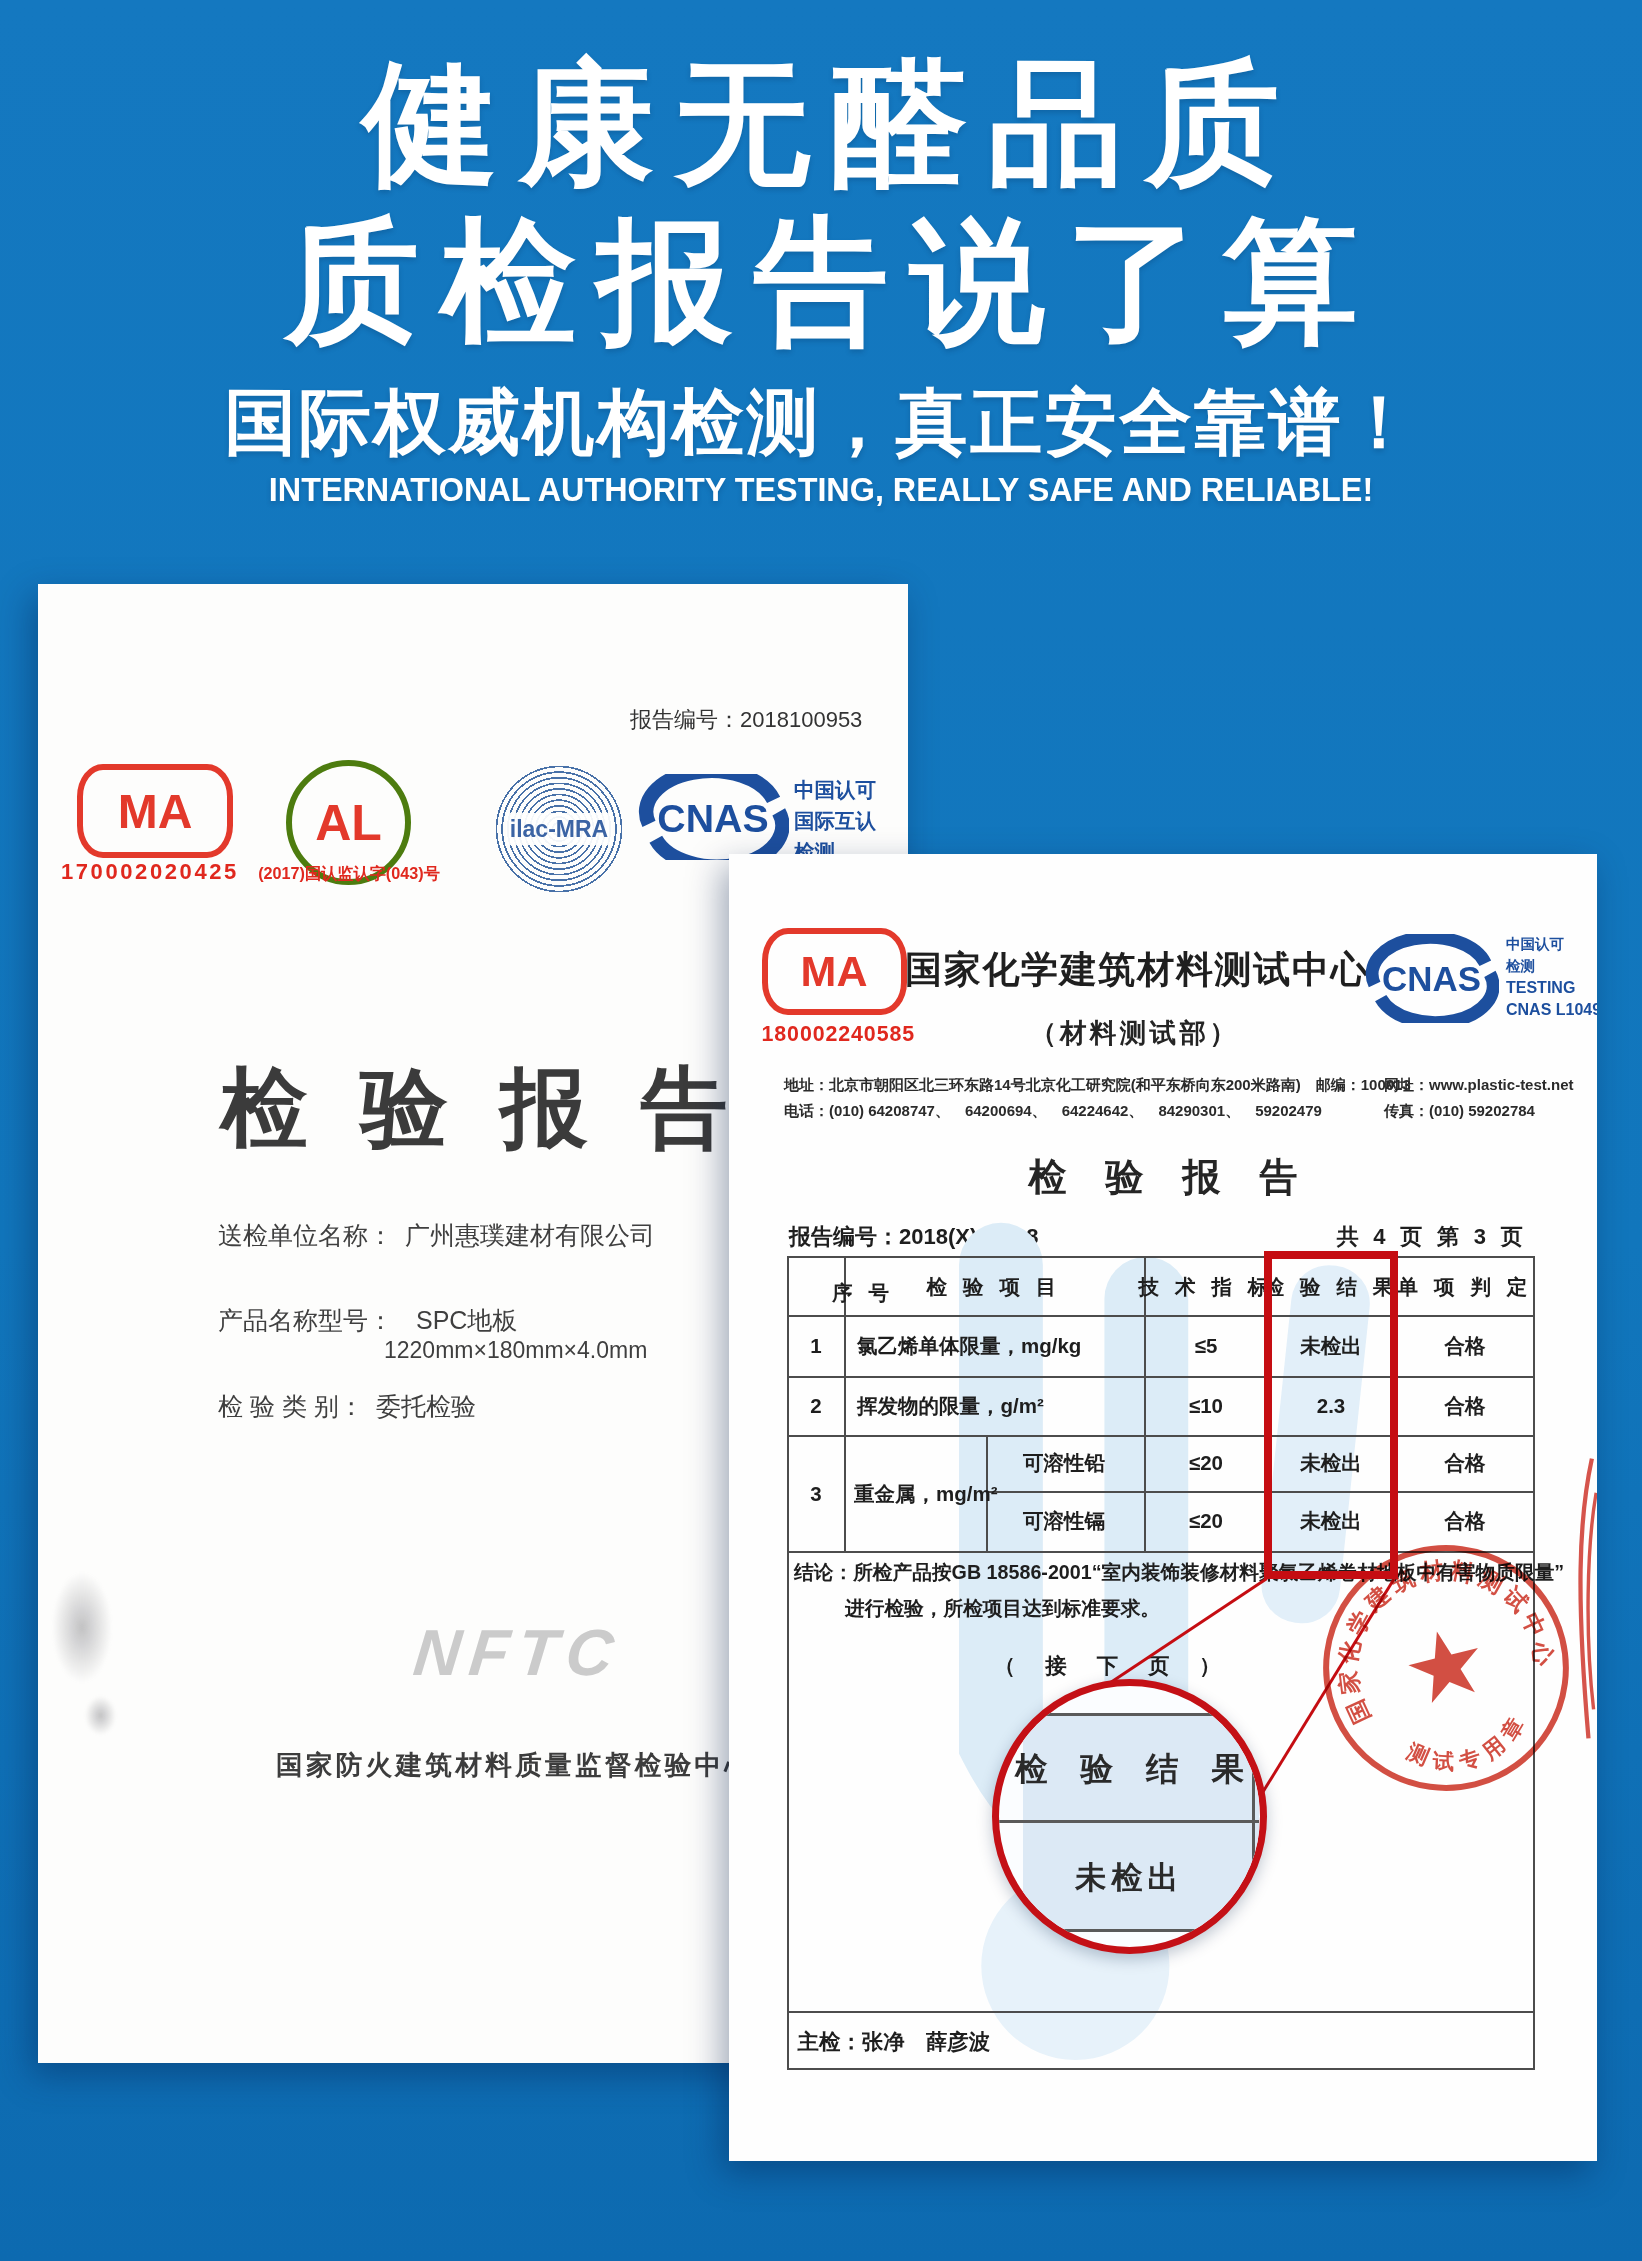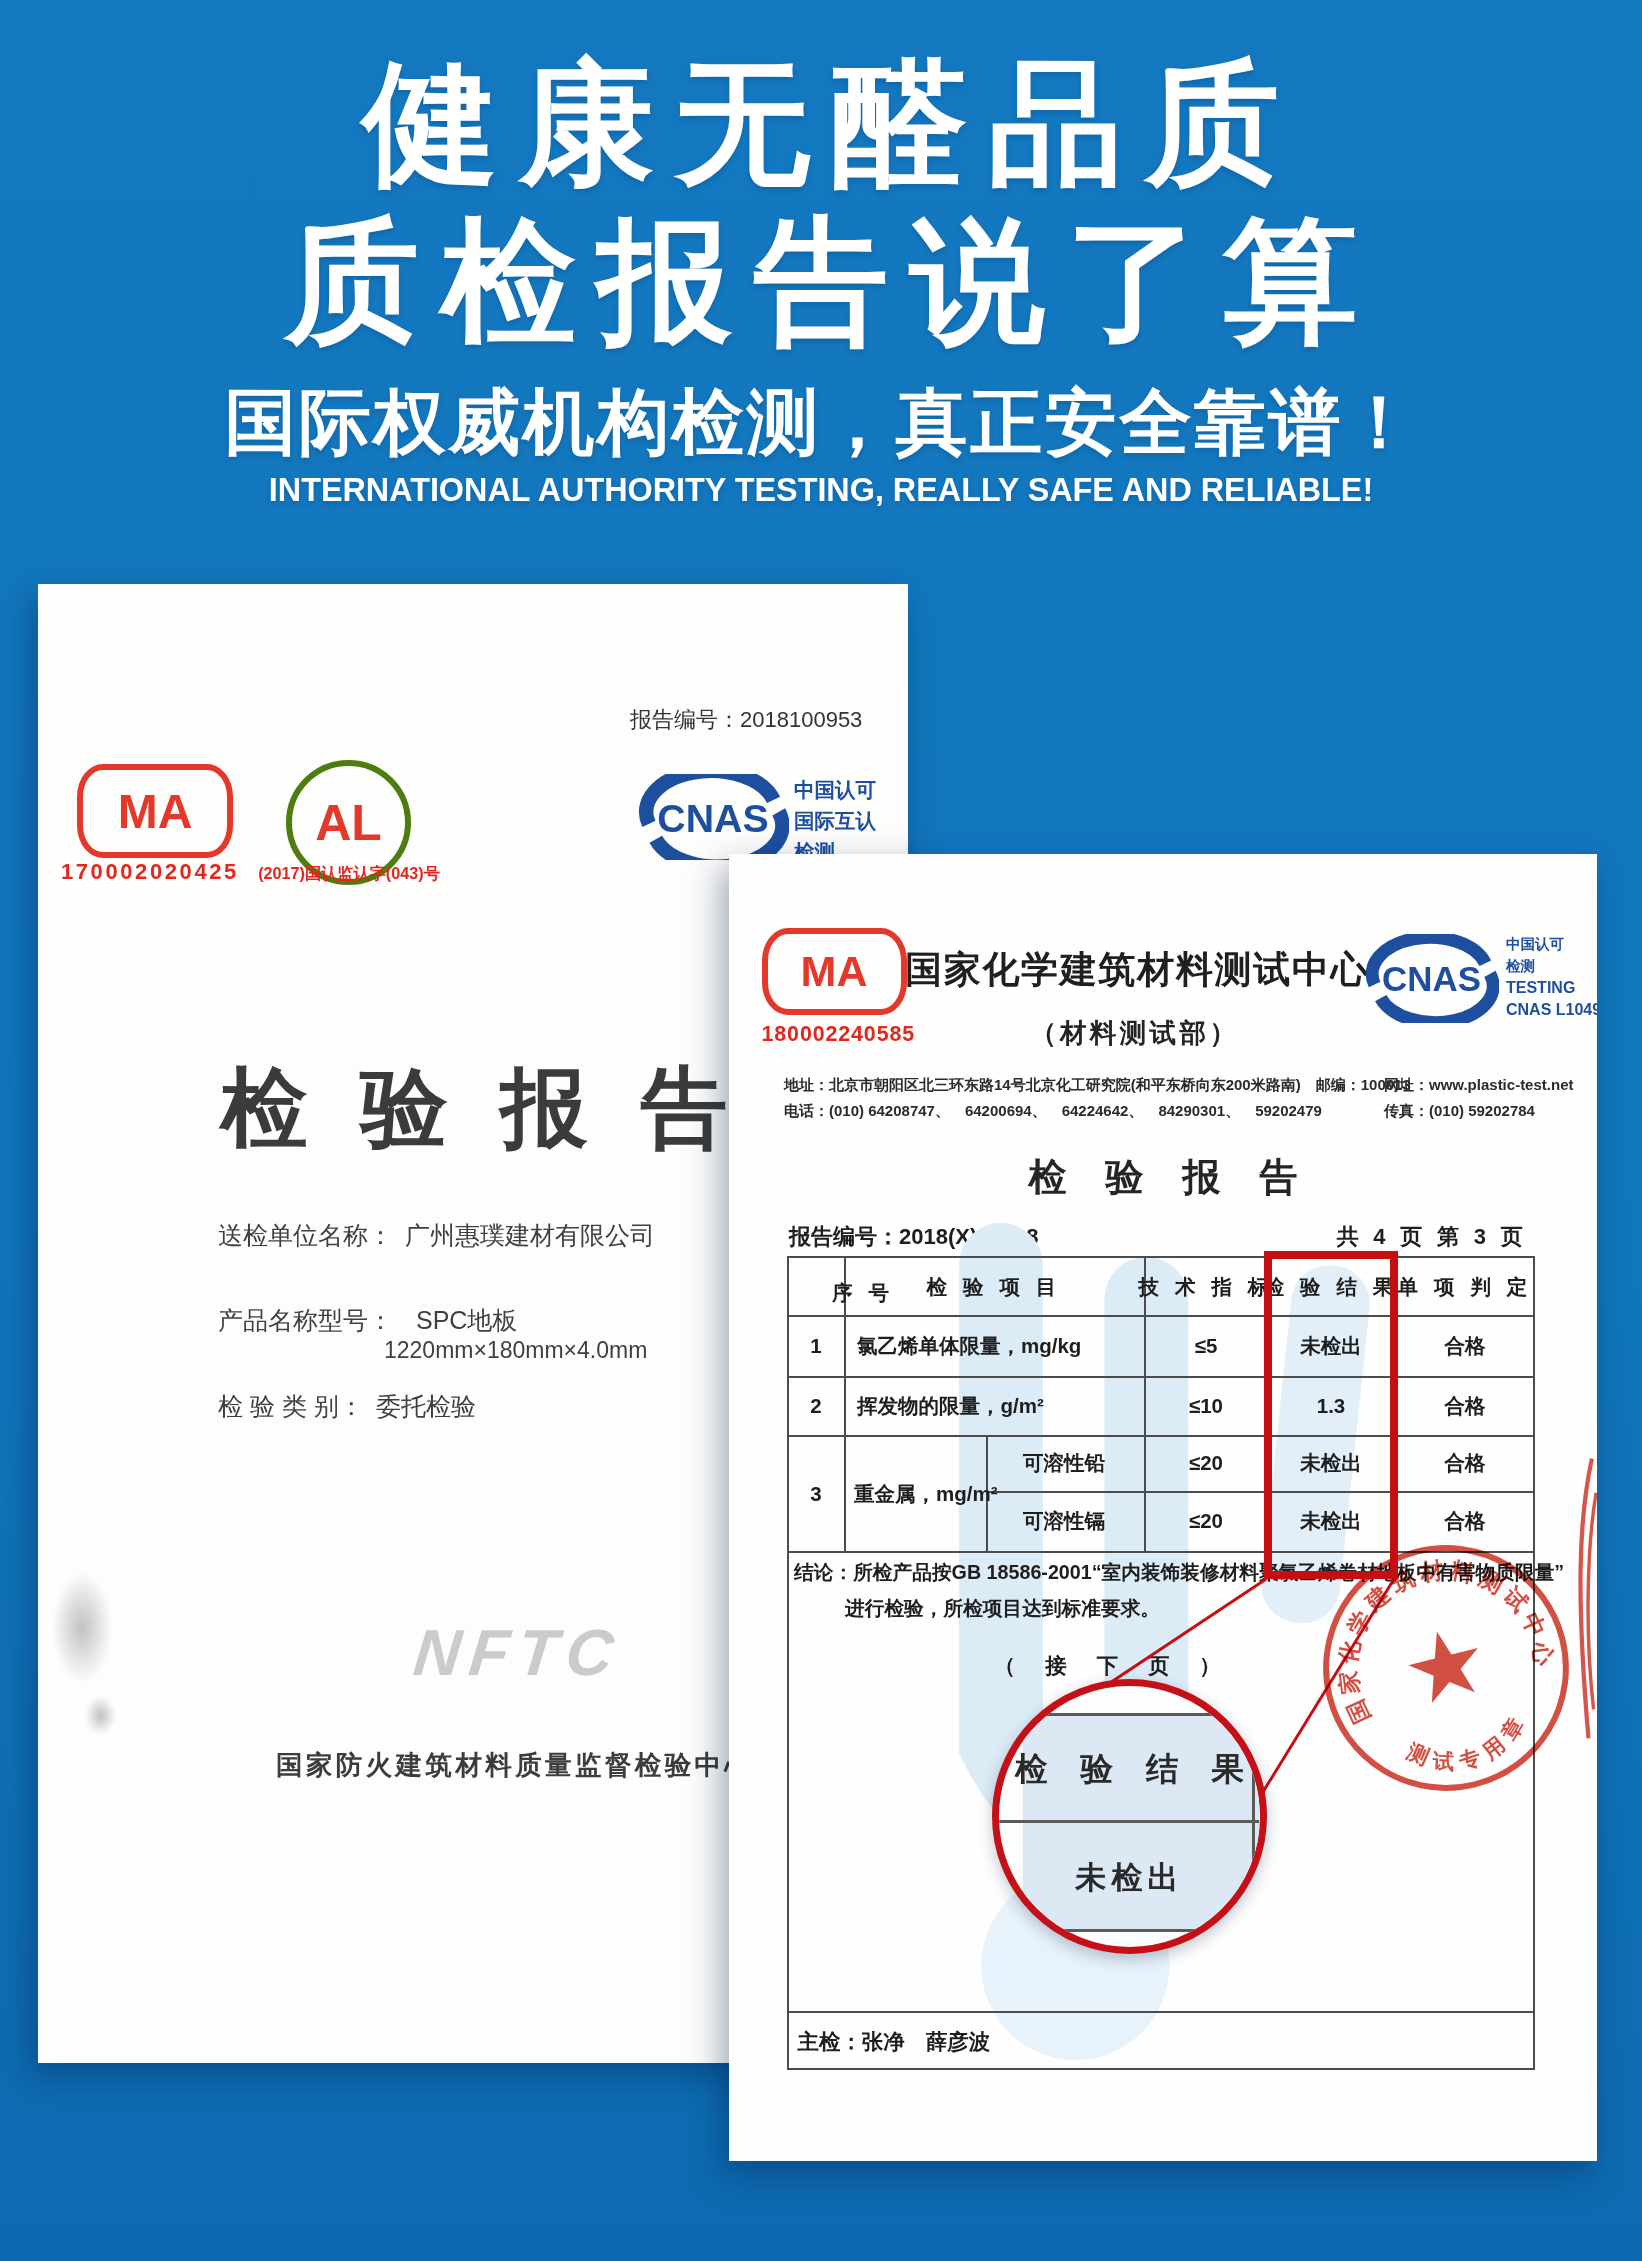--- a/index.html
+++ b/index.html
@@ -94,20 +94,23 @@
     <div class="abs cma-box" style="left:39px;top:180px;width:144px;height:82px;font-size:48px;">
       <span>MA</span>
     </div>
     <div class="abs cma-caption" style="left:15.4px;top:275px;width:193px;font-size:22px;">170002020425</div>
 
     <div class="abs al-circle" style="left:248px;top:176px;width:113px;height:113px;font-size:50px;">
       <span>AL</span>
     </div>
     <div class="abs cma-caption" style="left:210px;top:279px;width:202px;font-size:16.2px;letter-spacing:0;">(2017)国认监认字(043)号</div>
 
+    <div class="abs ilac-circle" style="left:457px;top:181px;width:128px;height:128px;">
+      <span class="ilac-label">ilac-MRA</span>
+    </div>
 
     <svg class="abs" style="left:599px;top:190px;" width="152" height="86" viewBox="0 0 178 100">
       <path d="M14,58 A76,48 0 0 1 160,30" stroke="#1d4f9e" stroke-width="17" fill="none"></path>
       <path d="M166,44 A76,48 0 0 1 22,76" stroke="#1d4f9e" stroke-width="17" fill="none"></path>
       <text x="89" y="67" text-anchor="middle" font-size="46" font-weight="bold" fill="#1d4f9e">CNAS</text>
     </svg>
     <div class="abs cnas-caption" style="left:756px;top:190px;">
       <div>中国认可</div>
       <div>国际互认</div>
       <div>检测</div>
@@ -199,21 +202,21 @@
 
       <div class="cell" style="left:27px;top:88px;">1</div>
       <div class="cell-left" style="left:68px;top:88px;">氯乙烯单体限量，mg/kg</div>
       <div class="cell" style="left:417px;top:88px;">≤5</div>
       <div class="cell" style="left:542px;top:88px;">未检出</div>
       <div class="cell" style="left:676px;top:88px;">合格</div>
 
       <div class="cell" style="left:27px;top:148px;">2</div>
       <div class="cell-left" style="left:68px;top:148px;">挥发物的限量，g/m²</div>
       <div class="cell" style="left:417px;top:148px;">≤10</div>
-      <div class="cell" style="left:542px;top:148px;">1.3</div>
+      <div class="cell" style="left:542px;top:148px;">2.3</div>
       <div class="cell" style="left:676px;top:148px;">合格</div>
 
       <div class="cell" style="left:27px;top:236px;">3</div>
       <div class="cell-left" style="left:65px;top:236px;">重金属，mg/m²</div>
       <div class="cell" style="left:275px;top:205px;">可溶性铅</div>
       <div class="cell" style="left:417px;top:205px;">≤20</div>
       <div class="cell" style="left:542px;top:205px;">未检出</div>
       <div class="cell" style="left:676px;top:205px;">合格</div>
       <div class="cell" style="left:275px;top:263px;">可溶性镉</div>
       <div class="cell" style="left:417px;top:263px;">≤20</div>

